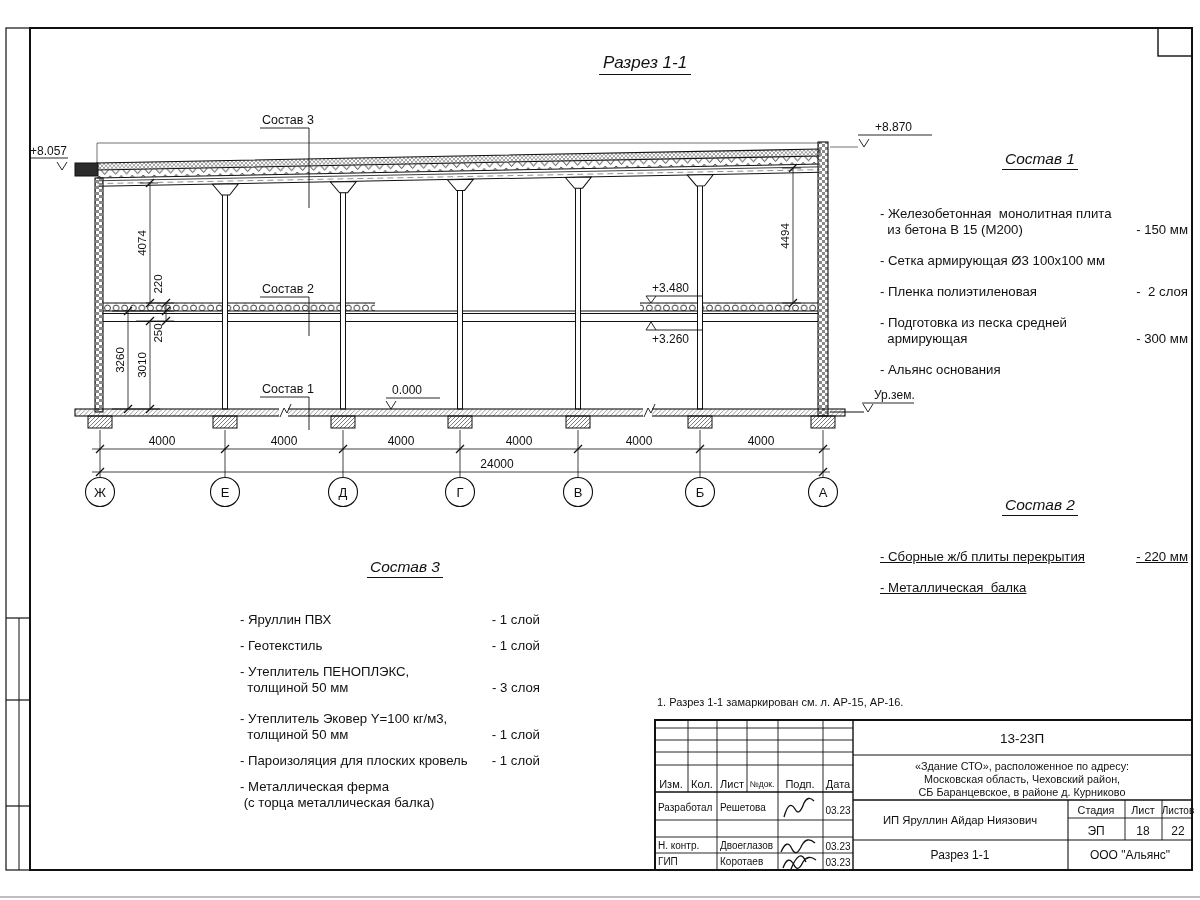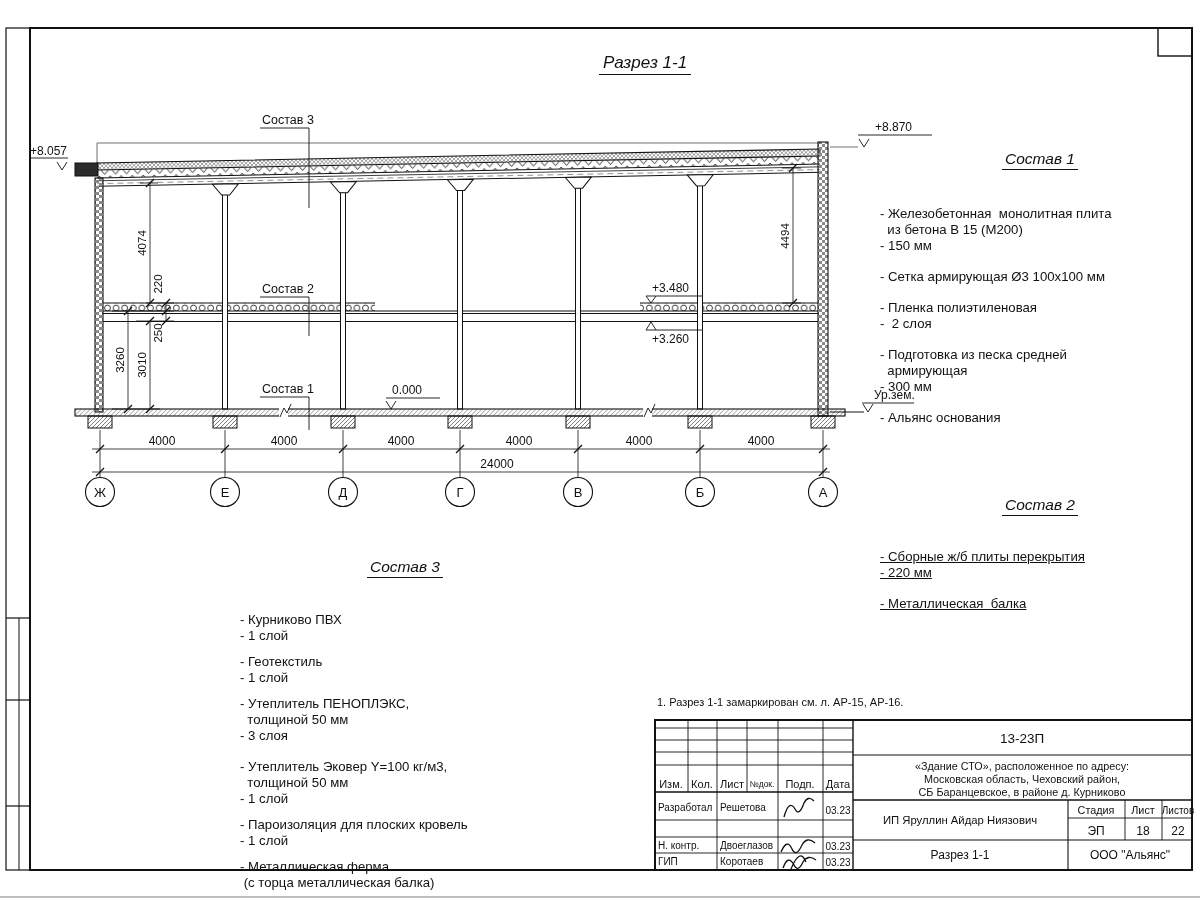--- a/index.html
+++ b/index.html
@@ -5,21 +5,21 @@
   html,body{margin:0;padding:0;background:#fff;}
   body{width:1200px;height:900px;position:relative;font-family:"Liberation Sans",sans-serif;color:#111;overflow:hidden;}
   svg{position:absolute;left:0;top:0;}
   svg text{font-family:"Liberation Sans",sans-serif;fill:#111;}
   .abs{position:absolute;}
   .main-title{left:540px;top:53px;width:210px;text-align:center;font-size:17px;font-style:italic;}
   .main-title span{border-bottom:1.4px solid #111;padding:0 4px 2px 4px;}
   .sostav-heading{font-size:15.5px;font-style:italic;text-align:center;}
   .sostav-heading span{border-bottom:1.3px solid #111;padding:0 3px 2px 3px;}
   .list{font-size:13.2px;line-height:16px;}
-  .list-row{display:flex;justify-content:space-between;align-items:flex-start;margin-bottom:15px;flex-direction:column;}
+  .list-row{display:flex;justify-content:space-between;align-items:flex-end;margin-bottom:15px;}
   .ln,.lv{white-space:pre;}
   .note{left:657px;top:696px;font-size:11px;}
 </style>
 </head>
 <body>
 
 <svg width="1200" height="900" viewBox="0 0 1200 900">
   <defs>
     <pattern id="crossh" width="4" height="4" patternUnits="userSpaceOnUse">
       <path d="M0 4 L4 0 M0 0 L4 4" stroke="#444" stroke-width="0.5"></path>
@@ -356,21 +356,21 @@
       <div class="ln">- Металлическая  балка</div>
       <div class="lv"></div>
     </div>
 </div>
 
 <div class="abs sostav-heading" style="left:330px;top:558px;width:150px;">
   <span>Состав 3</span>
 </div>
 <div class="abs list" style="left:240px;top:612px;width:300px;">
   <div class="list-row" style="margin-bottom:10px">
-      <div class="ln">- Курниково ПВХ</div>
+      <div class="ln">- Яруллин ПВХ</div>
       <div class="lv">- 1 слой</div>
     </div>
   <div class="list-row" style="margin-bottom:10px">
       <div class="ln">- Геотекстиль</div>
       <div class="lv">- 1 слой</div>
     </div>
   <div class="list-row" style="">
       <div class="ln">- Утеплитель ПЕНОПЛЭКС,
   толщиной 50 мм</div>
       <div class="lv">- 3 слоя</div>

